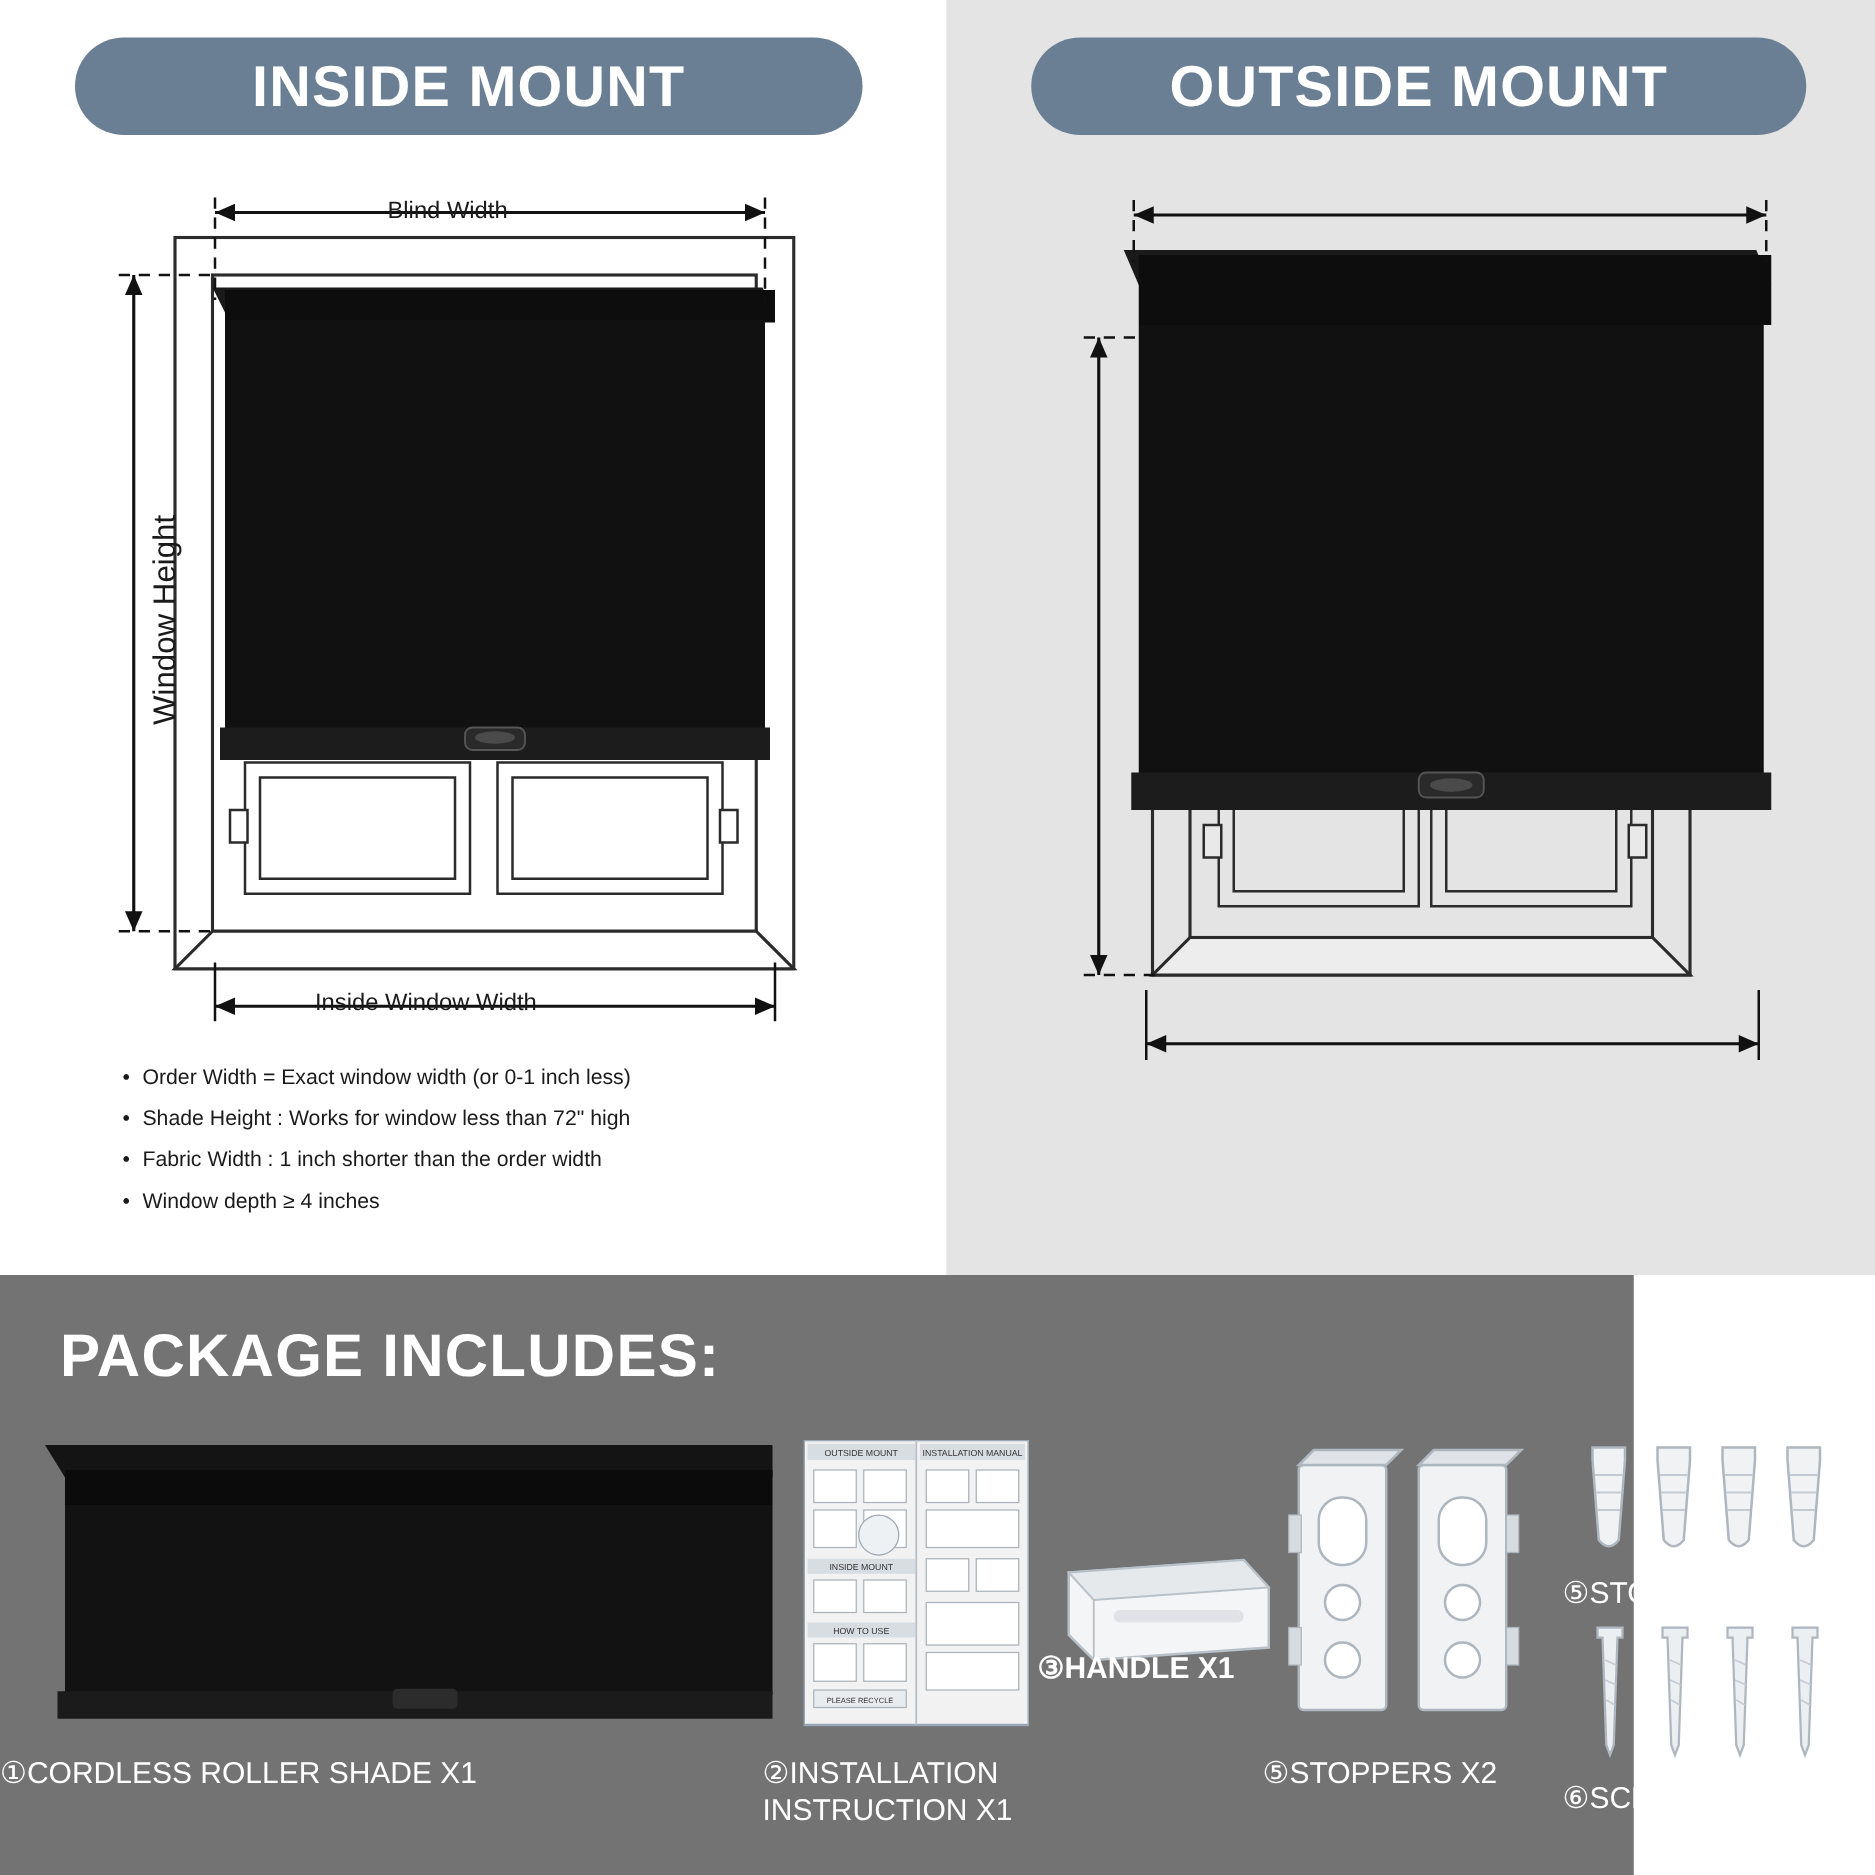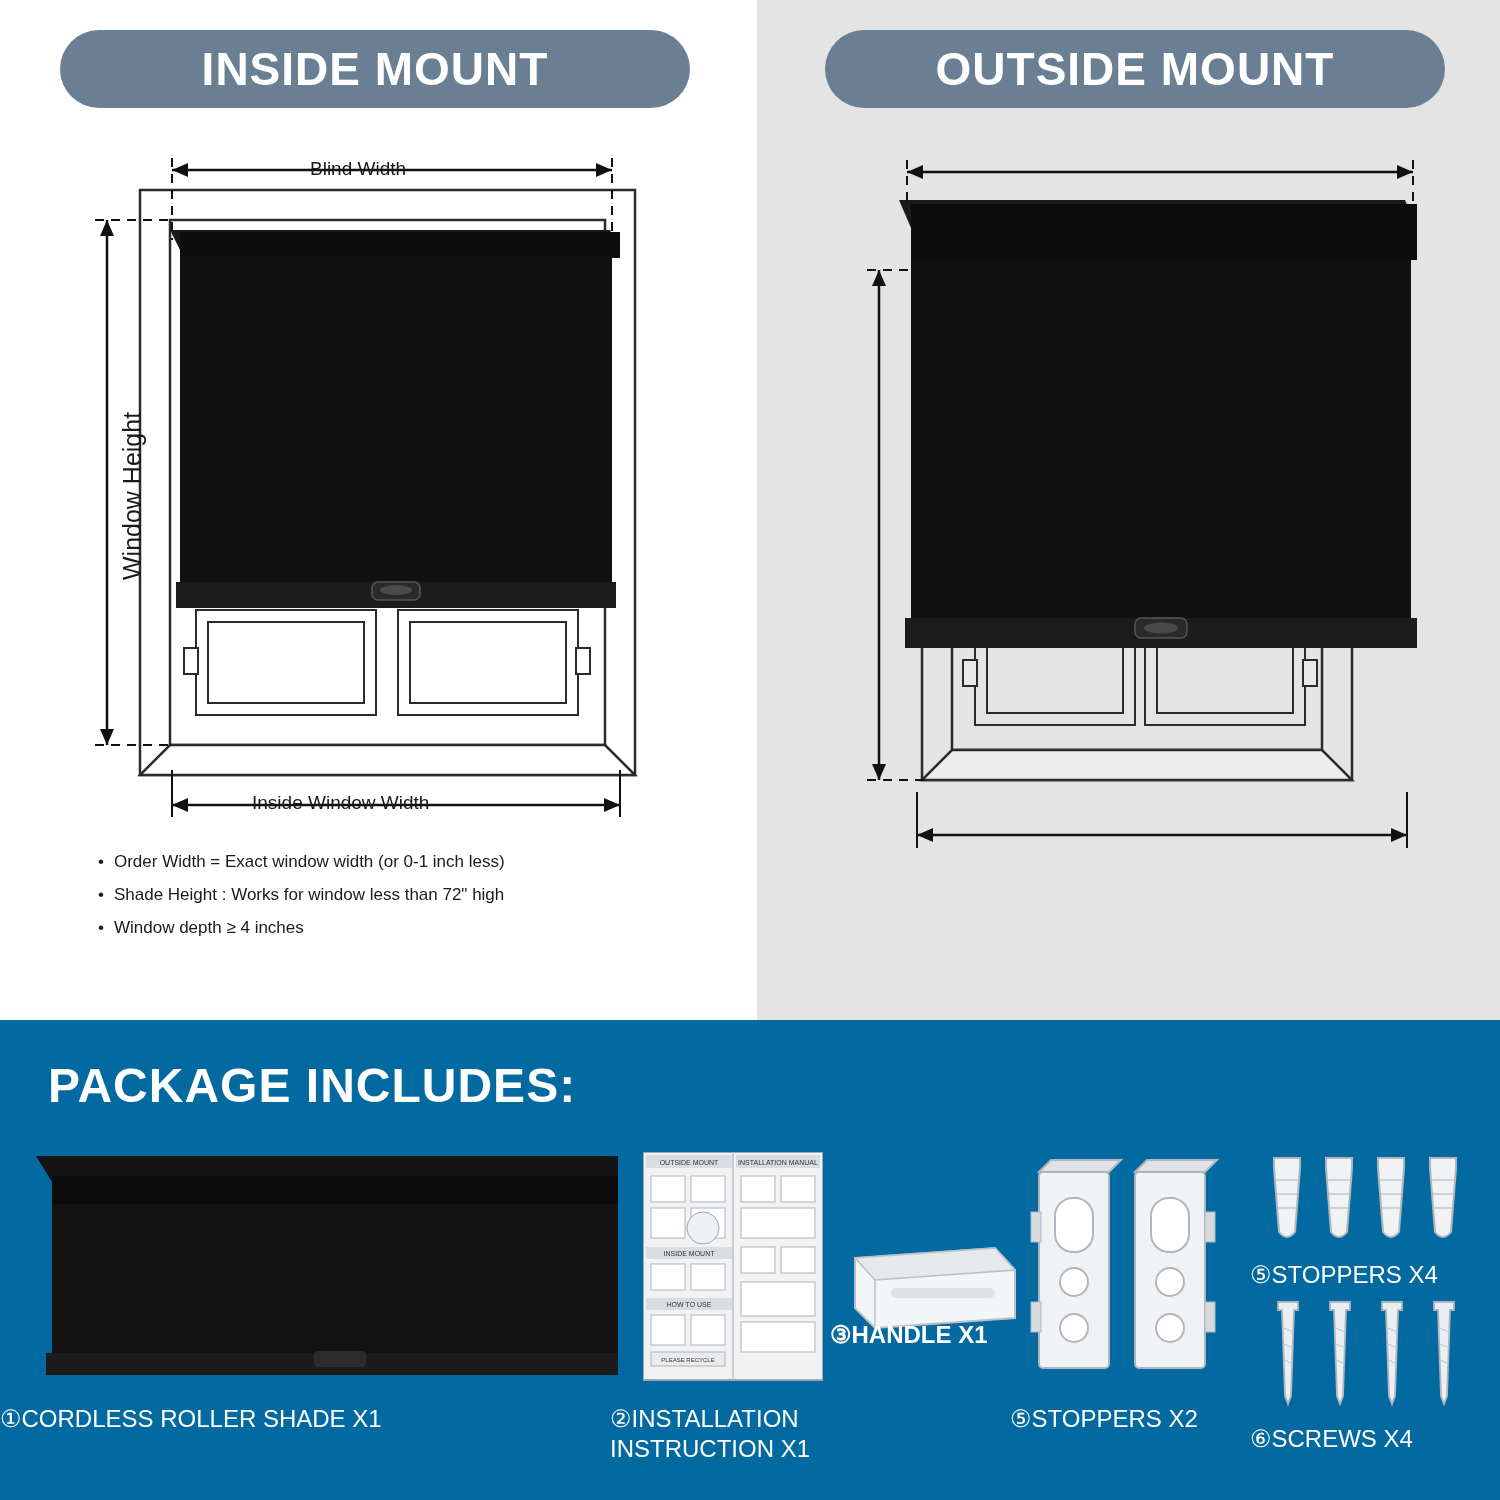--- a/index.html
+++ b/index.html
@@ -53,22 +53,22 @@
     position: absolute;
     font-size: 17px;
     color: #1a1a1a;
     line-height: 1.95;
   }
   .bullets li { list-style: none; white-space: nowrap; }
   .bullets li::before { content: "\2022"; margin-right: 10px; }
 
   
   .package {
-    position: absolute; left: 0; top: 1020px; width: 1500px; height: 480px;
-    background: #0369a1;
+    position: absolute; left: 0; top: 1020px; width: 1307px; height: 480px;
+    background: #737373;
   }
   .package-title {
     position: absolute; left: 48px; top: 38px;
     font-size: 48px; font-weight: bold; color: #ffffff; letter-spacing: 1px;
   }
   .pkg-caption {
     position: absolute;
     color: #ffffff; font-size: 24px; text-align: left;
     line-height: 1.25;
   }
@@ -127,20 +127,21 @@
       <line x1="620" y1="650" x2="620" y2="697" stroke="#111" stroke-width="2"></line>
     </svg>
 
     <div class="dim-label" style="left:310px; top:158px;">Blind Width</div>
     <div class="vert-label" style="left:118px; top:580px;">Window Height</div>
     <div class="dim-label" style="left:252px; top:792px;">Inside Window Width</div>
 
     <ul class="bullets" style="left:98px; top:845px;">
       <li>Order Width = Exact window width (or 0-1 inch less)</li>
       <li>Shade Height : Works for window less than 72" high</li>
+      <li>Fabric Width : 1 inch shorter than the order width</li>
       <li>Window depth ≥ 4 inches</li>
     </ul>
   </div>
 
   <div class="panel-outside">
     <div class="pill pill-outside">OUTSIDE MOUNT</div>
 
     <svg width="743" height="820" style="position:absolute; left:0; top:120px;">
 
       <rect x="165" y="180" width="430" height="480" fill="#e4e4e4" stroke="#2b2b2b" stroke-width="2.5"></rect>

